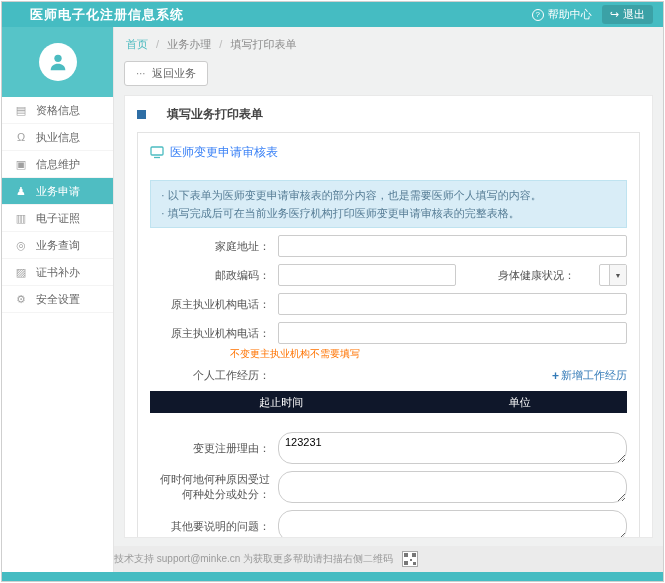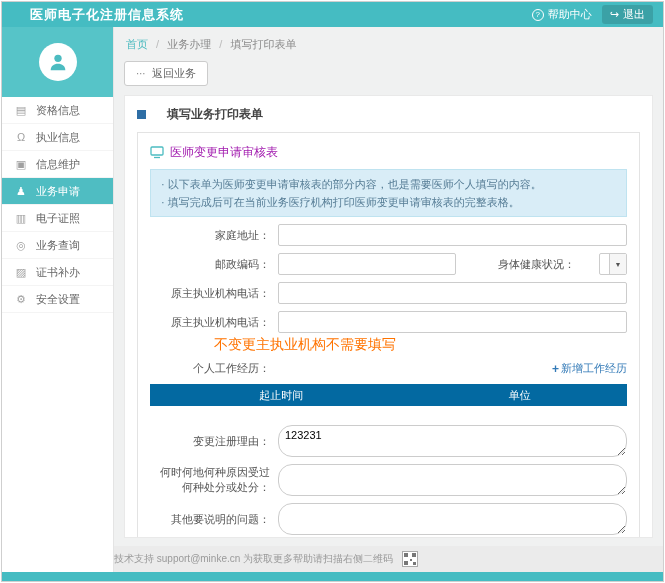--- a/index.html
+++ b/index.html
@@ -31,38 +31,38 @@
   .crumb-sep { margin:0 5px; color:#bbb; }
   .backbar { padding-bottom:9px; }
   .back-btn { display:inline-flex; align-items:center; gap:6px; background:#fff; border:1px solid #ccc; border-radius:3px; font-size:11px; color:#666; padding:4px 11px; cursor:pointer; }
   .back-btn .ico { color:#8a8a8a; font-size:10px; }
 
   .panel { background:#fff; flex:1; padding:10px 12px; border:1px solid #e9e9e9; overflow:hidden; min-height:0; }
   .section-title { display:flex; align-items:center; gap:21px; font-size:12px; font-weight:bold; color:#444; }
   .sq { width:9px; height:9px; background:#2e6ea5; display:inline-block; }
 
   .card { border:1px solid #e3e3e3; margin-top:9px; padding:9px 12px 12px; }
-  .card-title { display:flex; align-items:center; gap:6px; font-size:12px; color:#a21caf; padding:2px 0 8px; }
+  .card-title { display:flex; align-items:center; gap:6px; font-size:12px; color:#3b82f6; padding:2px 0 19px; }
   .info-box { background:#d9edf7; border:1px solid #bfe3f0; color:#557c95; font-size:11px; padding:5px 10px; line-height:1.65; }
   .info-line::before { content:"· "; }
 
   .frow { display:flex; align-items:center; margin-top:7px; }
   .flabel { width:128px; text-align:right; font-size:11px; color:#555; padding-right:8px; flex-shrink:0; line-height:1.35; }
   .fctrl { flex:1; display:flex; align-items:center; min-width:0; }
   input.text { width:100%; height:22px; border:1px solid #ccc; border-radius:2px; padding:0 6px; font-size:11px; font-family:inherit; outline:none; }
   input.short { width:178px; flex:none; }
   .flabel-inline { font-size:11px; color:#555; margin-left:42px; margin-right:24px; white-space:nowrap; }
   .selectbox { position:relative; flex:1; height:22px; border:1px solid #ccc; border-radius:2px; background:#fff; cursor:pointer; }
   .selectbox .arrow { position:absolute; right:0; top:0; bottom:0; width:17px; border-left:1px solid #ccc; background:#f6f6f6; display:flex; align-items:center; justify-content:center; font-size:7px; color:#555; }
-  .note { margin-left:64px; color:#ff7300; font-size:14px; padding-top:3px; }
+  .note { margin-left:80px; color:#ff7300; font-size:10px; padding-top:3px; }
   .add-link { margin-left:auto; color:#337ab7; font-size:11px; cursor:pointer; display:inline-flex; align-items:center; gap:2px; }
   .add-link .plus { font-weight:bold; font-size:12px; }
 
   .wtable { margin-top:8px; }
-  .wtable-head { display:flex; background:#0369a1; color:#fff; font-size:11px; height:22px; align-items:center; }
+  .wtable-head { display:flex; background:#0f172a; color:#fff; font-size:11px; height:22px; align-items:center; }
   .wtable-head .c1 { width:55%; text-align:center; }
   .wtable-head .c2 { width:45%; text-align:center; }
   .wtable-body { height:12px; }
 
   textarea.tarea { width:100%; height:32px; border:1px solid #ccc; border-radius:14px; font-size:11px; padding:3px 6px; font-family:inherit; resize:vertical; outline:none; }
 
   .footbar { height:26px; background:#ebebeb; margin:8px -10px 0; display:flex; align-items:center; justify-content:flex-start; gap:9px; font-size:10px; color:#9a9a9a; flex-shrink:0; }
   .bottom-strip { height:9px; background:#45bcc2; flex-shrink:0; }
 </style>
 </head>

